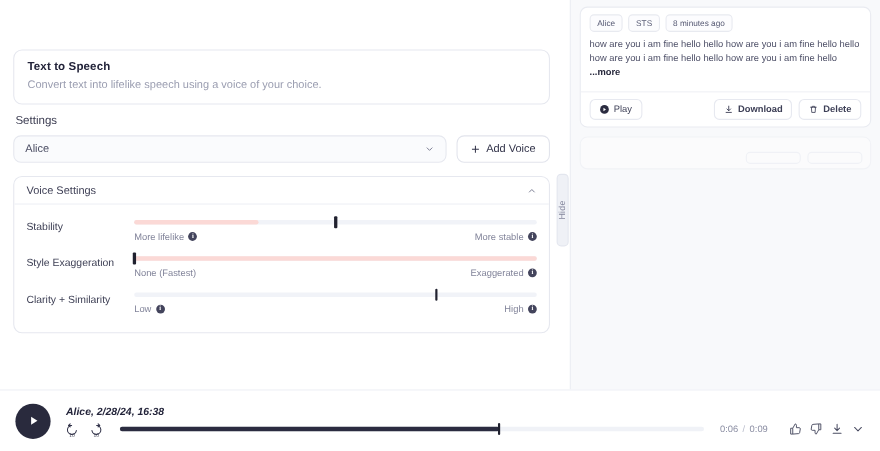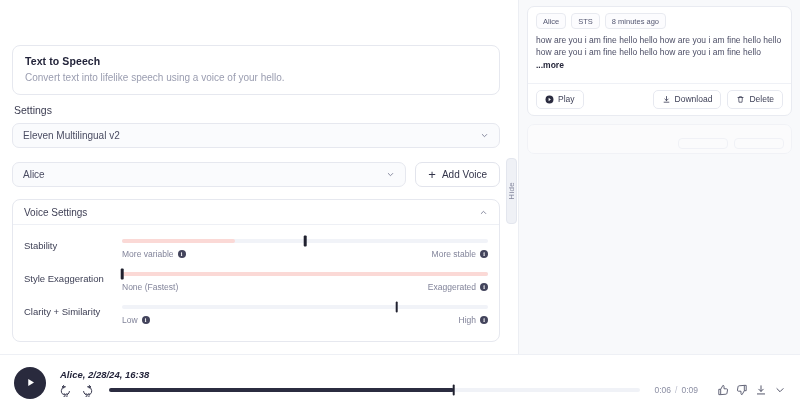--- a/index.html
+++ b/index.html
@@ -146,21 +146,21 @@
   .hist-text b { color: #25263a; font-weight: bold; }
   .hist-actions {
     display: flex; align-items: flex-start; padding: 6px 8px;
   }
   .act-btn {
     display: flex; align-items: center; gap: 4px;
     border: 1px solid #e7e9f0; border-radius: 5px; background: #fff;
     font-size: 8.5px; color: #3d3f56; padding: 3.5px 8px; cursor: pointer;
   }
   .spacer { flex: 1; }
-  .act-right { display: flex; gap: 6px; }
+  .act-right { display: flex; gap: 6px; font-weight: bold; }
 
   .hist-card.ghost {
     margin-top: 8px; height: 30px; opacity: .45; position: relative;
   }
   .ghost-row {
     position: absolute; right: 7px; bottom: 4px; display: flex; gap: 6px;
   }
   .ghost-pill {
     width: 50px; height: 11px; border: 1px solid #e7e9f0;
     border-radius: 4px; background: #fff;
@@ -206,34 +206,26 @@
 </style>
 </head>
 <body>
 
 <div class="app">
 
   <div class="left-panel">
 
     <div class="mode-card">
       <div class="mode-title">Text to Speech</div>
-      <div class="mode-desc">Convert text into lifelike speech using a voice of your hello.</div>
+      <div class="mode-desc">Convert text into lifelike speech using a voice of your choice.</div>
     </div>
 
 
     <div class="section-label">Settings</div>
 
-    <div class="select-box">
-      <span class="val">Eleven Multilingual v2</span>
-      <span class="chev">
-        <svg width="9" height="9" viewBox="0 0 12 12">
-            <path d="M3 4.6L6 7.6 9 4.6" stroke="#7b7e94" stroke-width="1.2" fill="none" stroke-linecap="round" stroke-linejoin="round"></path>
-          </svg>
-      </span>
-    </div>
 
     <div class="voice-row">
       <div class="select-box">
         <span class="val">Alice</span>
         <span class="chev">
           <svg width="9" height="9" viewBox="0 0 12 12">
               <path d="M3 4.6L6 7.6 9 4.6" stroke="#7b7e94" stroke-width="1.2" fill="none" stroke-linecap="round" stroke-linejoin="round"></path>
             </svg>
         </span>
       </div>
@@ -258,21 +250,21 @@
           <div class="slider-label">Stability</div>
           <div class="slider-area">
             <div class="track-wrap">
               <div class="track">
                 <div class="track-fill" id="fill0" style="width: 31%;"></div>
                 <div class="thumb" id="thumb0" style="left: 50%;"></div>
               </div>
             </div>
             <div class="ends">
               <span class="end-txt">
-                <span>More variable</span>
+                <span>More lifelike</span>
                 <span class="info-dot">i</span>
               </span>
               <span class="end-txt">
                 <span>More stable</span>
                 <span class="info-dot">i</span>
               </span>
             </div>
           </div>
         </div>
 

